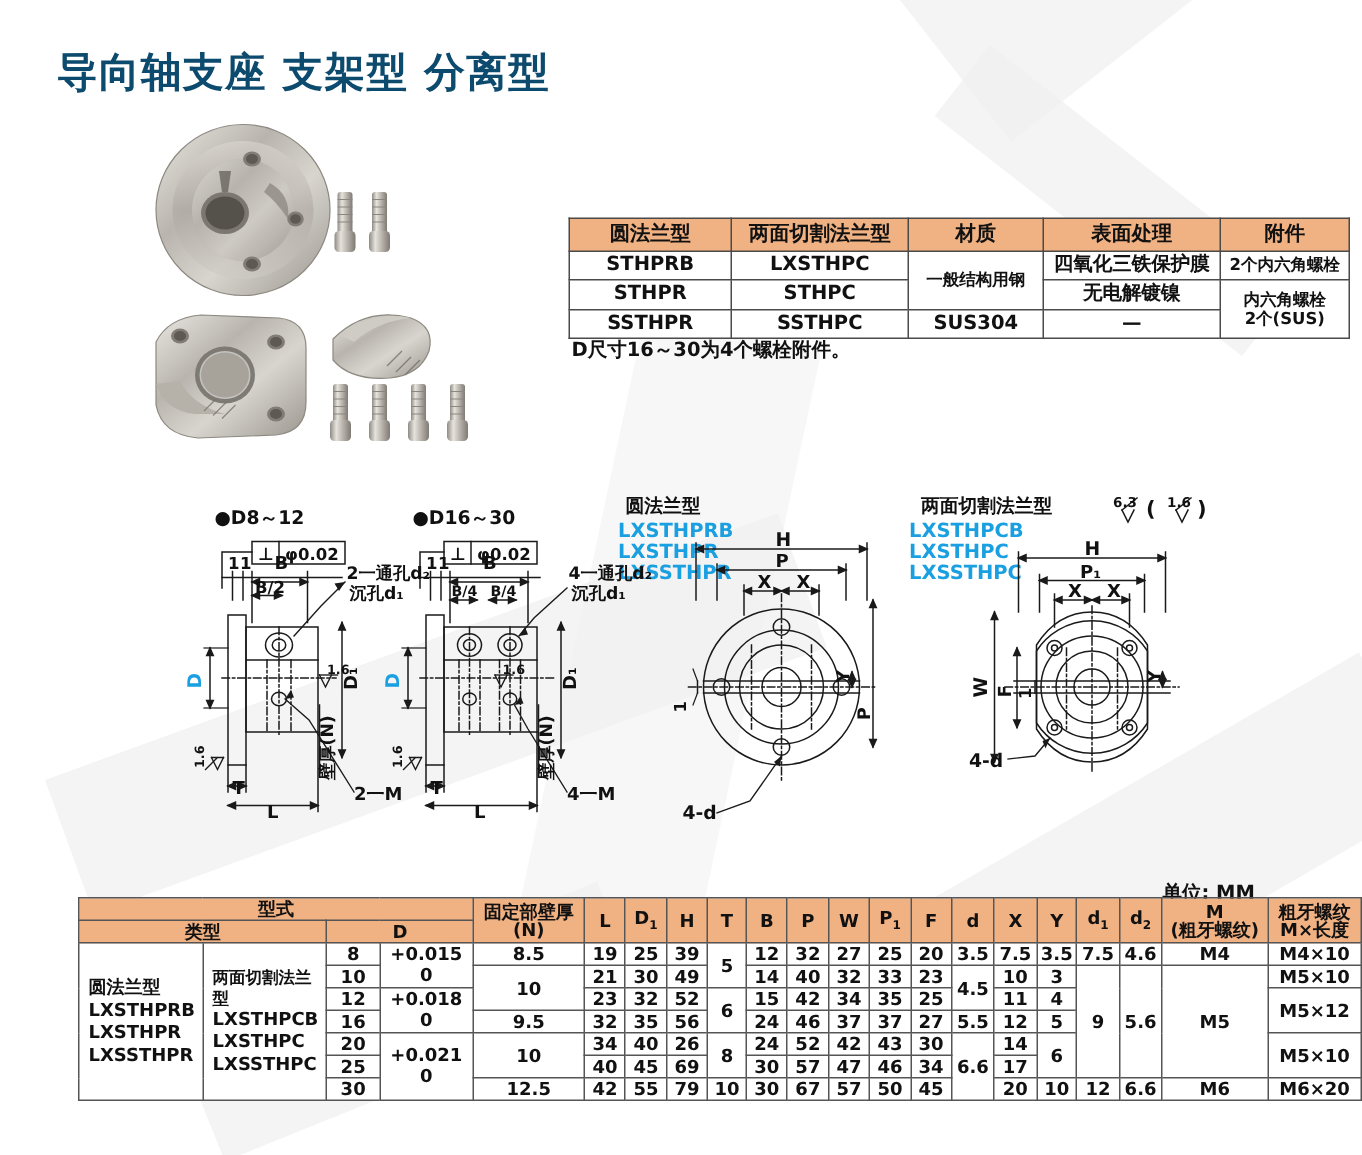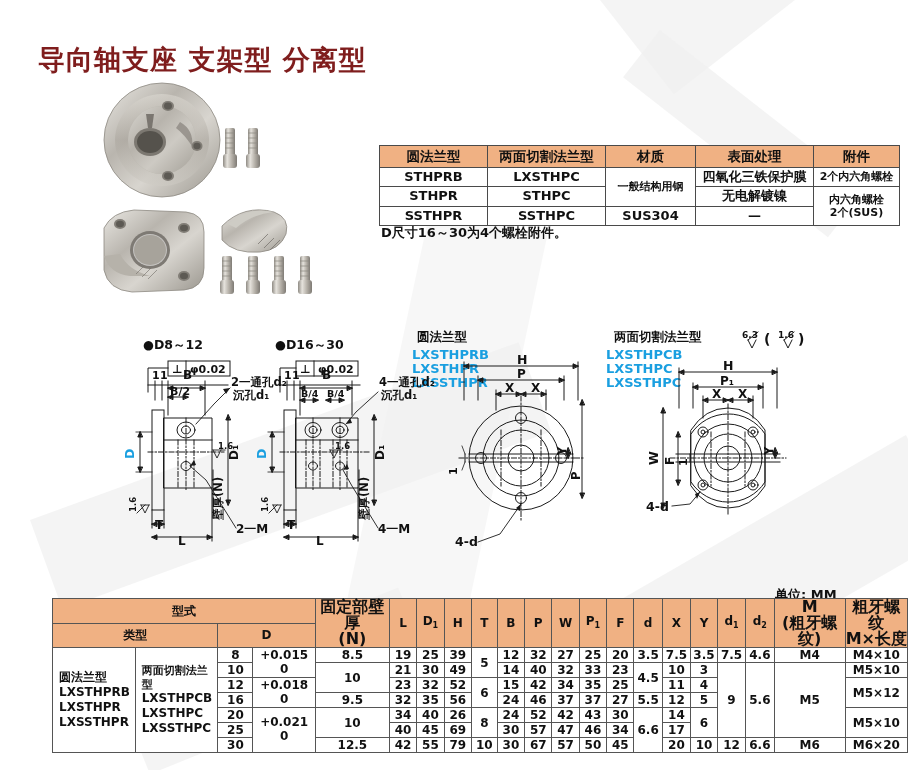--- a/index.html
+++ b/index.html
@@ -13,21 +13,21 @@
   .wm { position:absolute; background:#f0f0f0; opacity:.75; pointer-events:none; z-index:0; }
   .wm1 { left:600px; top:0px;   width:300px; height:120px; transform:rotate(-38deg); transform-origin:0 0; }
   .wm2 { left:660px; top:30px;  width:260px; height:60px;  transform:rotate(38deg); transform-origin:0 0; }
   .wm3 { left:30px;  top:520px; width:520px; height:95px;  transform:rotate(-20deg); transform-origin:0 0; }
   .wm4 { left:620px; top:600px; width:330px; height:110px; transform:rotate(-30deg); transform-origin:0 0; }
   .wm5 { left:120px; top:700px; width:300px; height:80px;  transform:rotate(-22deg); transform-origin:0 0; }
   .wm6 { left:430px; top:210px; width:120px; height:420px; transform:rotate(12deg); transform-origin:0 0; opacity:.55;}
   .layer { position:absolute; left:0; top:0; width:908px; height:770px; z-index:2; }
 
   #title { position:absolute; left:38px; top:30px; font-size:27px; font-weight:bold;
-           color:#7f1d1d; letter-spacing:1px; white-space:nowrap;margin-top:12px; }
+           color:#0c4a6e; letter-spacing:1px; white-space:nowrap; }
 
   #photo { position:absolute; left:62px; top:78px; width:300px; height:230px; }
 
   
   #mtable { position:absolute; left:379px; top:145px; border-collapse:collapse;
             font-size:13px; }
   #mtable td, #mtable th { border:1px solid #4a4a4a; text-align:center;
             padding:1px 4px; font-weight:bold; line-height:1.25; }
   #mtable thead th { background:#f0b183; font-size:13.5px; height:22px; }
   #mtable tbody td { background:#fff; height:19px; }
@@ -38,21 +38,21 @@
   .blue { color:#1a9fe0; font-weight:bold; font-size:13px; line-height:1.08; }
   #unit { position:absolute; left:775px; top:586px; font-size:13px; font-weight:bold; }
 
   
   #spec { position:absolute; left:52px; top:598px; border-collapse:collapse;
           font-size:12px; table-layout:fixed; }
   #spec th, #spec td { border:1px solid #555; text-align:center; font-weight:bold;
           padding:0; line-height:1; height:15px; background:#fff; }
   #spec thead th { background:#f0b183; }
   #spec .mdl { text-align:left; padding-left:6px; font-size:12px; line-height:1.25; }
-  #spec .hsub { font-size:16px; }
+  #spec .hsub { font-size:12px; }
   .sub { font-size:8px; vertical-align:sub; }
 </style>
 </head>
 <body>
 
 <div class="wm wm1"></div>
 <div class="wm wm2"></div>
 <div class="wm wm3"></div>
 <div class="wm wm4"></div>
 <div class="wm wm5"></div>

